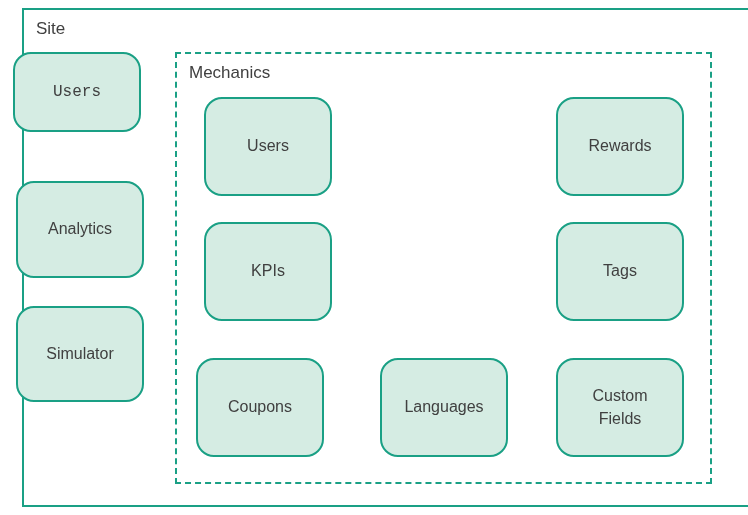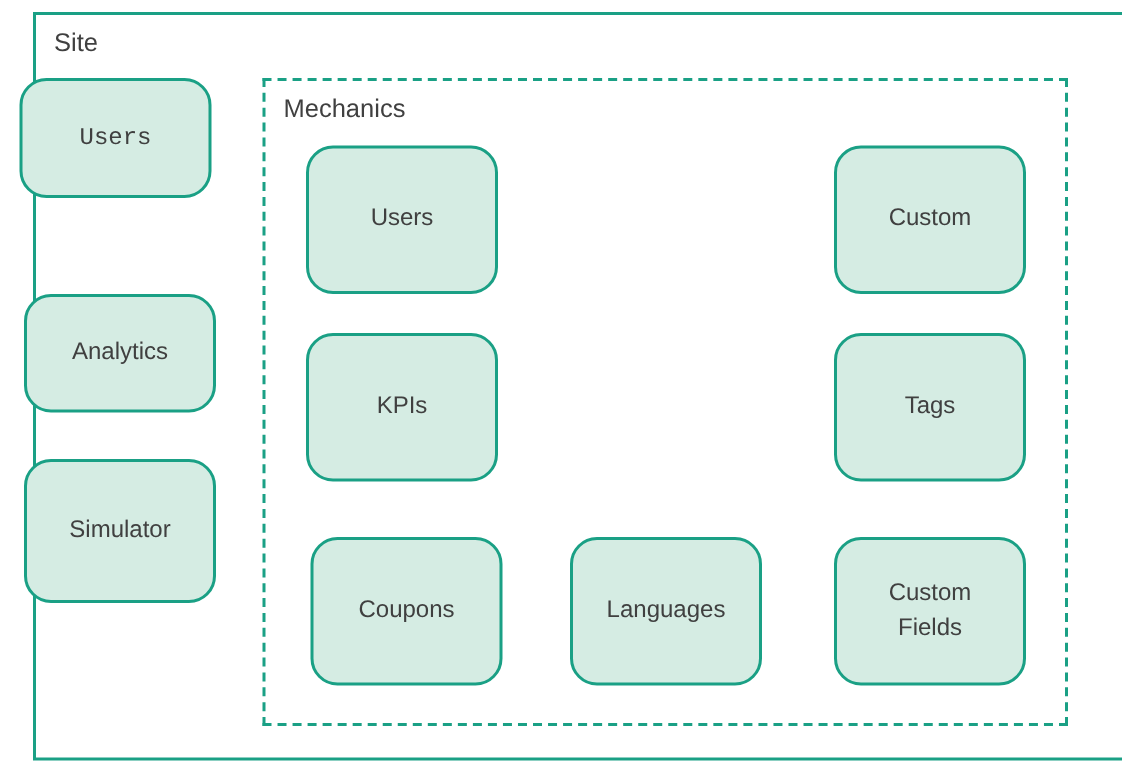--- a/index.html
+++ b/index.html
@@ -50,30 +50,30 @@
     display: flex;
     align-items: center;
     justify-content: center;
     text-align: center;
     color: var(--text);
     font-size: 16px;
     line-height: 1.4;
   }
   
   .n-users     { left: 13px;  top: 52px;  height: 80px; font-family: Liberation Mono, monospace; }
-  .n-analytics { left: 16px;  top: 196px; height: 79px; }
+  .n-analytics { left: 16px;  top: 181px; height: 97px; }
   .n-simulator { left: 16px;  top: 306px; height: 96px; }
   
   .n-points       { left: 204px; top: 97px;  }
   .n-behaviours   { left: 380px; top: 97px;  }
   .n-rewards      { left: 556px; top: 97px;  }
   .n-kpis         { left: 204px; top: 222px; }
   .n-leaderboards { left: 380px; top: 222px; }
   .n-tags         { left: 556px; top: 222px; }
-  .n-coupons      { left: 207px; top: 358px; }
+  .n-coupons      { left: 196px; top: 358px; }
   .n-languages    { left: 380px; top: 358px; }
   .n-customfields { left: 556px; top: 358px; align-items: center; }
   .n-customfields span { display: inline-block; max-width: 72px; }
 </style>
 </head>
 <body>
 
 <div class="canvas">
 
   <div class="container-box site">
@@ -91,21 +91,21 @@
   </div>
 
   <div class="container-box mechanics">
     <div class="container-label">Mechanics</div>
   </div>
 
   <div class="node n-points">
     <span>Users</span>
   </div>
   <div class="node n-rewards">
-    <span>Custom</span>
+    <span>Rewards</span>
   </div>
   <div class="node n-kpis">
     <span>KPIs</span>
   </div>
   <div class="node n-tags">
     <span>Tags</span>
   </div>
   <div class="node n-coupons">
     <span>Coupons</span>
   </div>

